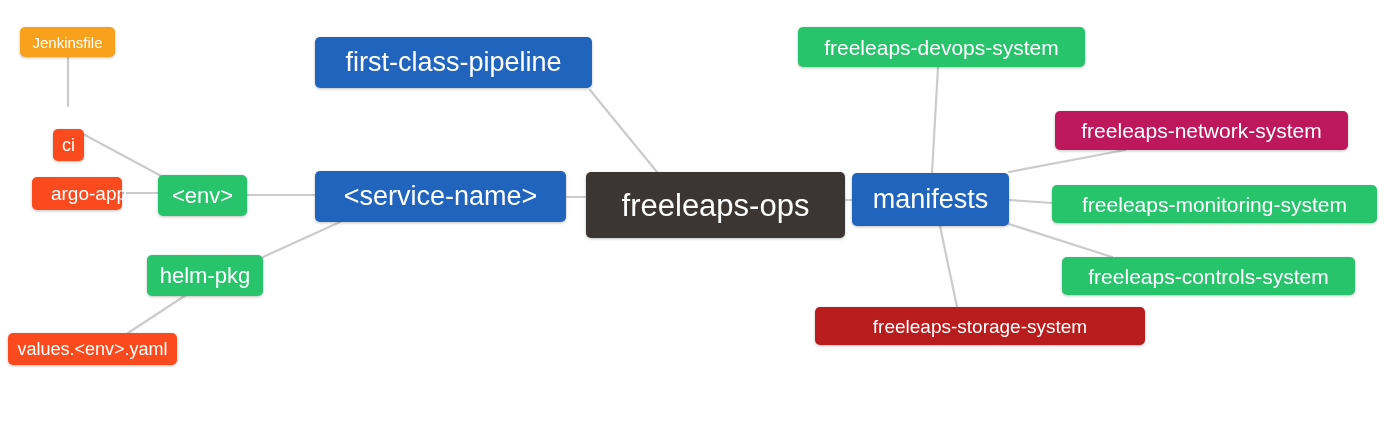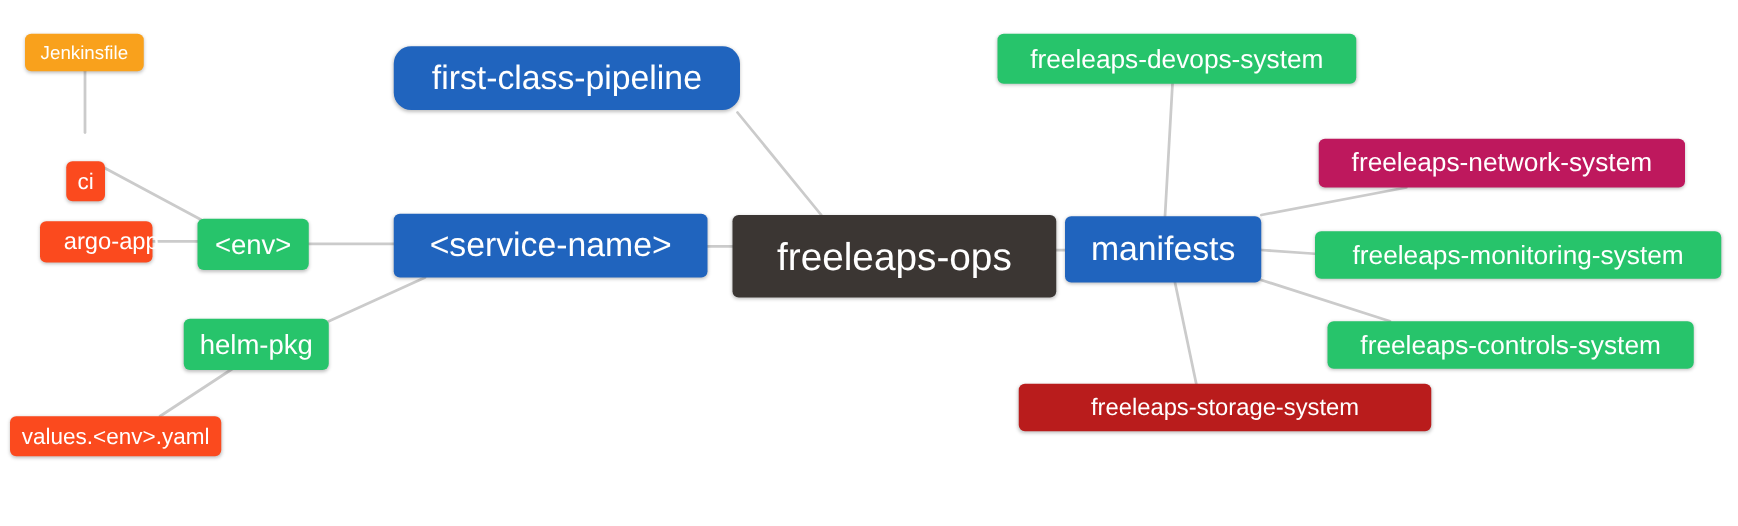--- a/index.html
+++ b/index.html
@@ -57,21 +57,21 @@
       <line x1="1009" y1="224" x2="1112" y2="257" stroke="#cbcbcb" stroke-width="2.2" stroke-linecap="round"></line>
       <line x1="940" y1="226" x2="957" y2="307" stroke="#cbcbcb" stroke-width="2.2" stroke-linecap="round"></line>
     </svg>
   <div id="nodes-layer">
       <div class="node" style="left: 20px; top: 27px; width: 95px; height: 30px; font-size: 15px; background: rgb(249, 161, 28); color: rgb(255, 255, 255);">Jenkinsfile</div>
       <div class="node" style="left: 53px; top: 105px; width: 31px; height: 32px; font-size: 18px; background: rgb(251, 74, 30); color: rgb(255, 255, 255); margin-top: 24px;">ci</div>
       <div class="node" style="left: 32px; top: 177px; width: 90px; height: 33px; font-size: 19px; background: rgb(251, 74, 30); color: rgb(255, 255, 255); padding-left: 24px;">argo-app</div>
       <div class="node" style="left: 158px; top: 175px; width: 89px; height: 41px; font-size: 22px; background: rgb(39, 196, 107); color: rgb(255, 255, 255);">&lt;env&gt;</div>
       <div class="node" style="left: 8px; top: 333px; width: 169px; height: 32px; font-size: 18px; background: rgb(251, 74, 30); color: rgb(255, 255, 255);">values.&lt;env&gt;.yaml</div>
       <div class="node" style="left: 147px; top: 255px; width: 116px; height: 41px; font-size: 22px; background: rgb(39, 196, 107); color: rgb(255, 255, 255);">helm-pkg</div>
-      <div class="node" style="left: 315px; top: 37px; width: 277px; height: 51px; font-size: 27px; background: rgb(32, 100, 190); color: rgb(255, 255, 255); border-radius: 14px;">first-class-pipeline</div>
+      <div class="node" style="left: 315px; top: 37px; width: 277px; height: 51px; font-size: 27px; background: rgb(32, 100, 190); color: rgb(255, 255, 255);">first-class-pipeline</div>
       <div class="node" style="left: 315px; top: 171px; width: 251px; height: 51px; font-size: 27px; background: rgb(32, 100, 190); color: rgb(255, 255, 255);">&lt;service-name&gt;</div>
       <div class="node" style="left: 586px; top: 172px; width: 259px; height: 66px; font-size: 31px; background: rgb(59, 54, 51); color: rgb(255, 255, 255);">freeleaps-ops</div>
       <div class="node" style="left: 852px; top: 173px; width: 157px; height: 53px; font-size: 27px; background: rgb(32, 100, 190); color: rgb(255, 255, 255); text-align: right;">manifests</div>
       <div class="node" style="left: 798px; top: 27px; width: 287px; height: 40px; font-size: 21px; background: rgb(39, 196, 107); color: rgb(255, 255, 255);">freeleaps-devops-system</div>
       <div class="node" style="left: 1055px; top: 111px; width: 293px; height: 39px; font-size: 21px; background: #be185d; color: rgb(255, 255, 255);">freeleaps-network-system</div>
       <div class="node" style="left: 1052px; top: 185px; width: 325px; height: 38px; font-size: 21px; background: rgb(39, 196, 107); color: rgb(255, 255, 255);">freeleaps-monitoring-system</div>
       <div class="node" style="left: 1062px; top: 257px; width: 293px; height: 38px; font-size: 21px; background: rgb(39, 196, 107); color: rgb(255, 255, 255);">freeleaps-controls-system</div>
       <div class="node" style="left: 815px; top: 307px; width: 330px; height: 38px; font-size: 19px; background: #b91c1c; color: rgb(255, 255, 255);">freeleaps-storage-system</div>
     </div>
 </div>

